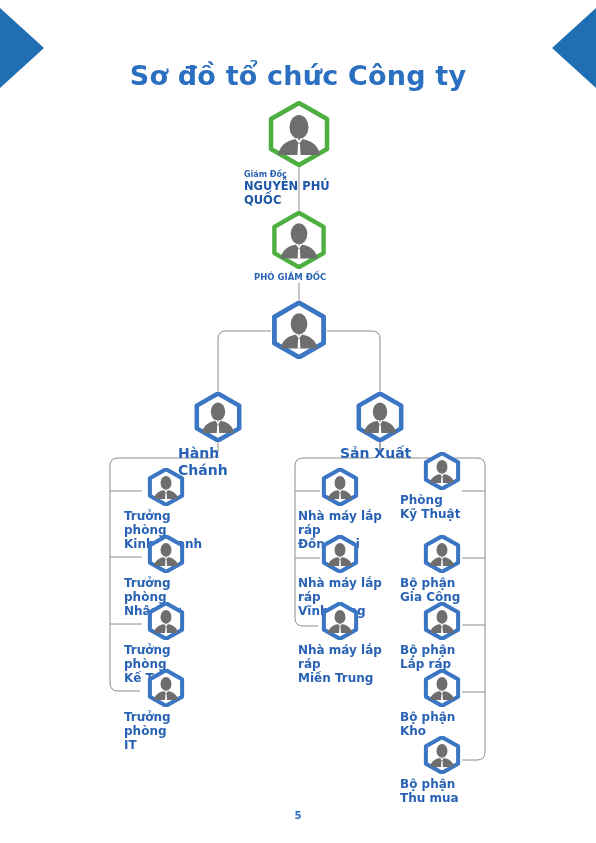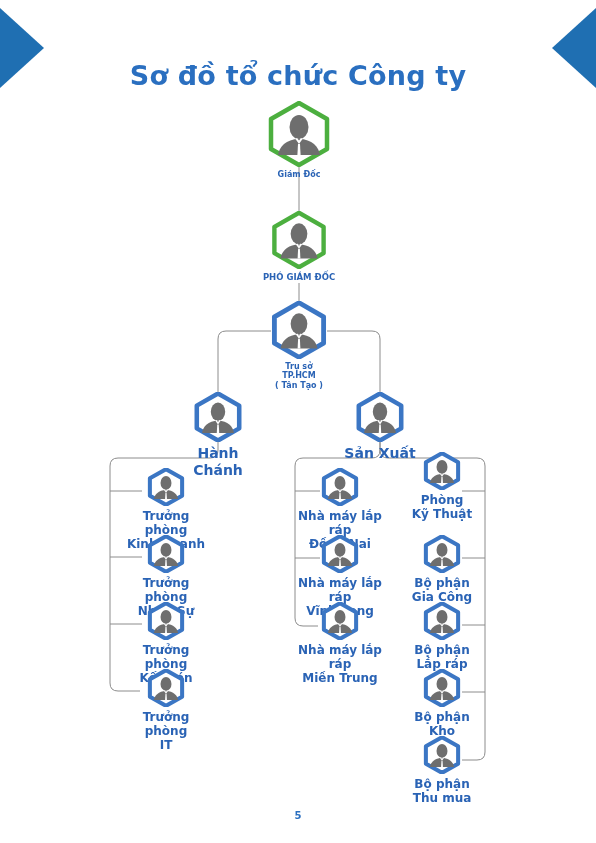--- a/index.html
+++ b/index.html
@@ -59,21 +59,21 @@
   }
   #connectors path, #connectors line {
     fill: none;
     stroke: #8c8c8c;
     stroke-width: 1;
   }
 
   
   .node {
     position: absolute;
-    text-align: center;
+    text-align: left;
   }
   .hexwrap {
     position: relative;
     margin: 0 auto;
   }
   .hexwrap svg { display: block; }
   .node-label {
     margin-top: 3px;
     color: #2a63b5;
     font-weight: bold;
@@ -145,20 +145,21 @@
   <div class="hexwrap" style="width:66px;height:66px;">
     <svg width="66" height="66" viewBox="0 0 66 66">
       <path d="M33 2 L61 18 L61 48 L33 64 L5 48 L5 18 Z" fill="#ffffff" stroke="#4caf3f" stroke-width="4.5" stroke-linejoin="round"></path>
       <ellipse cx="33" cy="26" rx="9.5" ry="12" fill="#6e6e6e"></ellipse>
       <path d="M33 38 C20 38 13 46 12 54 L54 54 C53 46 46 38 33 38 Z" fill="#6e6e6e"></path>
       <path d="M29.5 38 L33 43 L36.5 38 L35 37 L33 39.5 L31 37 Z" fill="#ffffff"></path>
       <path d="M32 43 L34 43 L34.6 54 L31.4 54 Z" fill="#ffffff"></path>
     </svg>
   </div>
   <div class="node-label">Giám Đốc</div>
+  <div class="node-sub">NGUYỄN PHÚ QUỐC</div>
 </div>
 
 <div class="node n-vice" style="left:254px; top:211px; width:90px;">
   <div class="hexwrap" style="width:58px;height:58px;">
     <svg width="58" height="58" viewBox="0 0 66 66">
       <path d="M33 2 L61 18 L61 48 L33 64 L5 48 L5 18 Z" fill="#ffffff" stroke="#4caf3f" stroke-width="5" stroke-linejoin="round"></path>
       <ellipse cx="33" cy="26" rx="9.5" ry="12" fill="#6e6e6e"></ellipse>
       <path d="M33 38 C20 38 13 46 12 54 L54 54 C53 46 46 38 33 38 Z" fill="#6e6e6e"></path>
       <path d="M29.5 38 L33 43 L36.5 38 L35 37 L33 39.5 L31 37 Z" fill="#ffffff"></path>
       <path d="M32 43 L34 43 L34.6 54 L31.4 54 Z" fill="#ffffff"></path>
@@ -170,23 +171,20 @@
 <div class="node n-hq" style="left:254px; top:301px; width:90px;">
   <div class="hexwrap" style="width:58px;height:58px;">
     <svg width="58" height="58" viewBox="0 0 66 66">
       <path d="M33 2 L61 18 L61 48 L33 64 L5 48 L5 18 Z" fill="#ffffff" stroke="#3b76c4" stroke-width="5.5" stroke-linejoin="round"></path>
       <ellipse cx="33" cy="26" rx="9.5" ry="12" fill="#6e6e6e"></ellipse>
       <path d="M33 38 C20 38 13 46 12 54 L54 54 C53 46 46 38 33 38 Z" fill="#6e6e6e"></path>
       <path d="M29.5 38 L33 43 L36.5 38 L35 37 L33 39.5 L31 37 Z" fill="#ffffff"></path>
       <path d="M32 43 L34 43 L34.6 54 L31.4 54 Z" fill="#ffffff"></path>
     </svg>
   </div>
-  <div class="node-label">Trụ sở
-TP.HCM
-( Tân Tạo )</div>
 </div>
 
 <div class="node n-div" style="left:178px; top:392px; width:80px;">
   <div class="hexwrap" style="width:50px;height:50px;">
     <svg width="50" height="50" viewBox="0 0 66 66">
       <path d="M33 2 L61 18 L61 48 L33 64 L5 48 L5 18 Z" fill="#ffffff" stroke="#3b76c4" stroke-width="6" stroke-linejoin="round"></path>
       <ellipse cx="33" cy="26" rx="9.5" ry="12" fill="#6e6e6e"></ellipse>
       <path d="M33 38 C20 38 13 46 12 54 L54 54 C53 46 46 38 33 38 Z" fill="#6e6e6e"></path>
       <path d="M29.5 38 L33 43 L36.5 38 L35 37 L33 39.5 L31 37 Z" fill="#ffffff"></path>
       <path d="M32 43 L34 43 L34.6 54 L31.4 54 Z" fill="#ffffff"></path>

